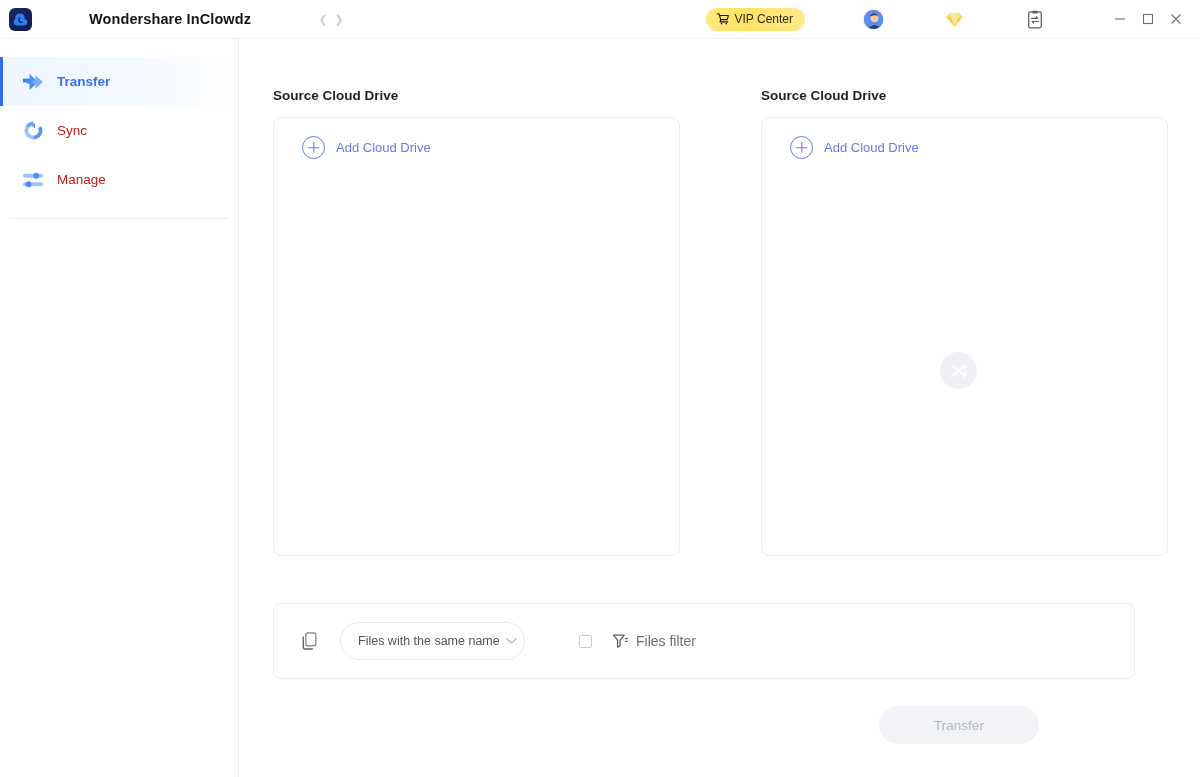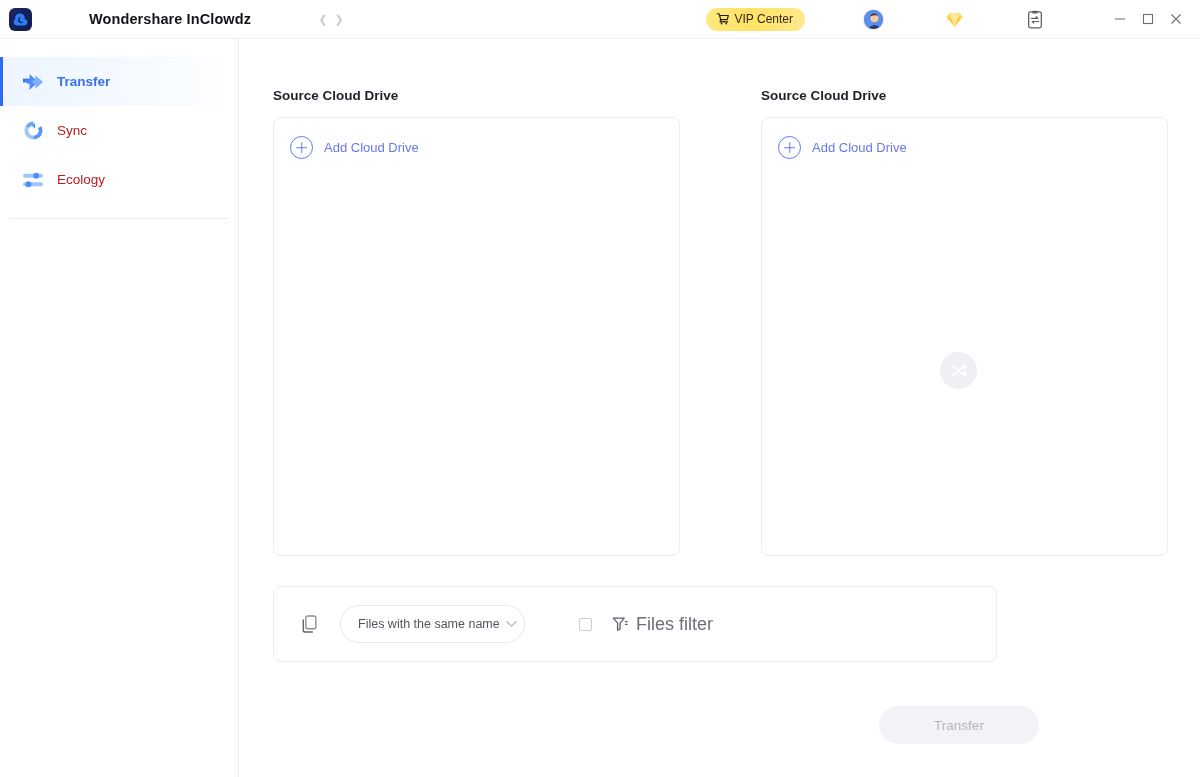--- a/index.html
+++ b/index.html
@@ -107,21 +107,21 @@
   }
   .panel-col { width: 407px; }
   .panel-col.left { margin-left: 34px; }
   .panel-col.right { margin-left: 81px; }
   .panel-title {
     text-align: left; font-size: 13.5px; font-weight: bold;
     color: #1f2128; margin-top: 49px; margin-bottom: 14px;
   }
   .panel {
     height: 439px; border: 1px solid #eaecf1; border-radius: 8px;
-    background: #ffffff; padding: 18px 0 0 16px;
+    background: #ffffff; padding: 18px 0 0 28px;
   }
   .add-drive { display: flex; align-items: center; cursor: pointer; }
   .plus-circle {
     width: 23px; height: 23px; border-radius: 50%;
     border: 1.3px solid #5f78ee; position: relative; flex: 0 0 auto;
   }
   .plus-circle::before, .plus-circle::after {
     content:""; position:absolute; background:#5f78ee; border-radius: 1px;
   }
   .plus-circle::before { left: 5px; right: 5px; top: 50%; height: 1.4px; transform: translateY(-50%); }
@@ -130,43 +130,43 @@
 
   .swap-btn {
     position: absolute; left: 701px; top: 313px;
     width: 37px; height: 37px; border-radius: 50%;
     background: #eef0f5; display: flex; align-items: center; justify-content: center;
     cursor: pointer;
   }
 
   
   .filterbar {
-    position: absolute; left: 34px; top: 547px;
-    width: 724px; height: 76px;
+    position: absolute; left: 34px; top: 564px;
+    width: 862px; height: 76px;
     border: 1px solid #eaecf1; border-radius: 8px;
     background: #ffffff;
     display: flex; align-items: center; padding-left: 26px;
     overflow: visible;
   }
   .copy-icon { width: 20px; height: 20px; flex: 0 0 auto; }
   .select-box {
     margin-left: 20px; width: 185px; height: 38px;
     border: 1px solid #e6e8ed; border-radius: 19px;
     display: flex; align-items: center; justify-content: space-between;
     padding: 0 14px 0 17px; cursor: pointer;
   }
   .select-text { font-size: 12.5px; color: #52555d; white-space: nowrap; }
   .chev { color:#b4b8c1; font-size: 10px; margin-left: 6px; }
   .filter-group { display: flex; align-items: center; margin-left: 54px; cursor: pointer; }
   .checkbox {
     width: 13px; height: 13px; border: 1px solid #c8ccd4; border-radius: 2px;
     background: #fff; flex: 0 0 auto;
   }
   .funnel { margin-left: 20px; width: 16px; height: 16px; }
-  .filter-label { font-size: 18px; color: #6c6f77; margin-left: 8px; white-space: nowrap; }
+  .filter-label { font-size: 14px; color: #6c6f77; margin-left: 8px; white-space: nowrap; }
 
   
   .transfer-btn {
     position: absolute; left: 640px; top: 667px;
     width: 160px; height: 38px; border-radius: 19px;
     background: #f2f3f6; border: none;
     display: flex; align-items: center; justify-content: center;
     font-size: 13.5px; color: #b2b5bc; cursor: default;
     font-family: "Liberation Sans", sans-serif;
   }
@@ -282,21 +282,21 @@
 
       <div class="nav-item">
         <span class="nav-icon">
           <svg width="24" height="20" viewBox="0 0 26 22" aria-hidden="true">
             <rect x="2" y="4.2" width="22" height="4.2" rx="2.1" fill="#9cc4fd"></rect>
             <circle cx="16.5" cy="6.3" r="3.2" fill="#4f8ef7"></circle>
             <rect x="2" y="13.6" width="22" height="4.2" rx="2.1" fill="#9cc4fd"></rect>
             <circle cx="8" cy="15.7" r="3.2" fill="#4f8ef7"></circle>
           </svg>
         </span>
-        <span>Ecology</span>
+        <span>Manage</span>
       </div>
 
 
 
       <div class="nav-divider"></div>
     </div>
 
     <div class="main">
 
       <div class="panels-row">

